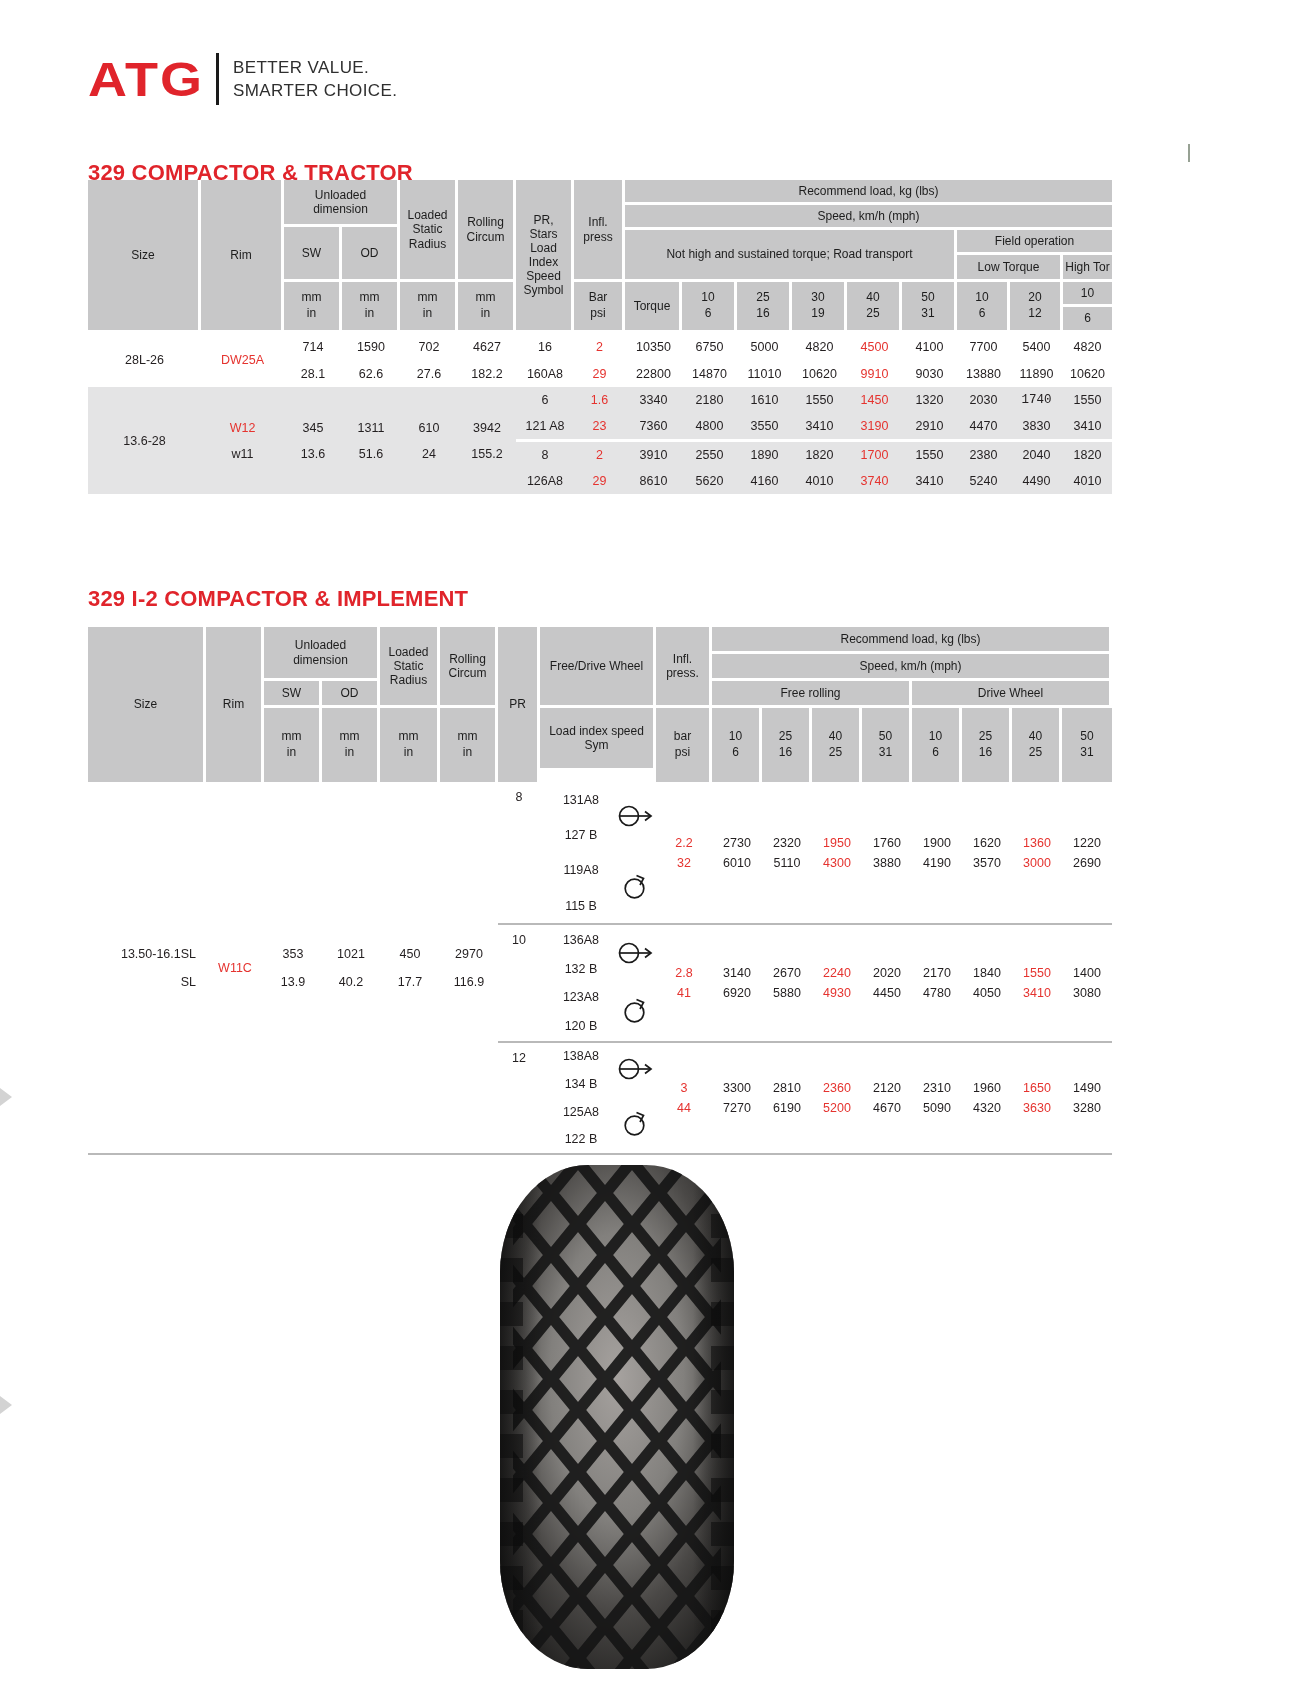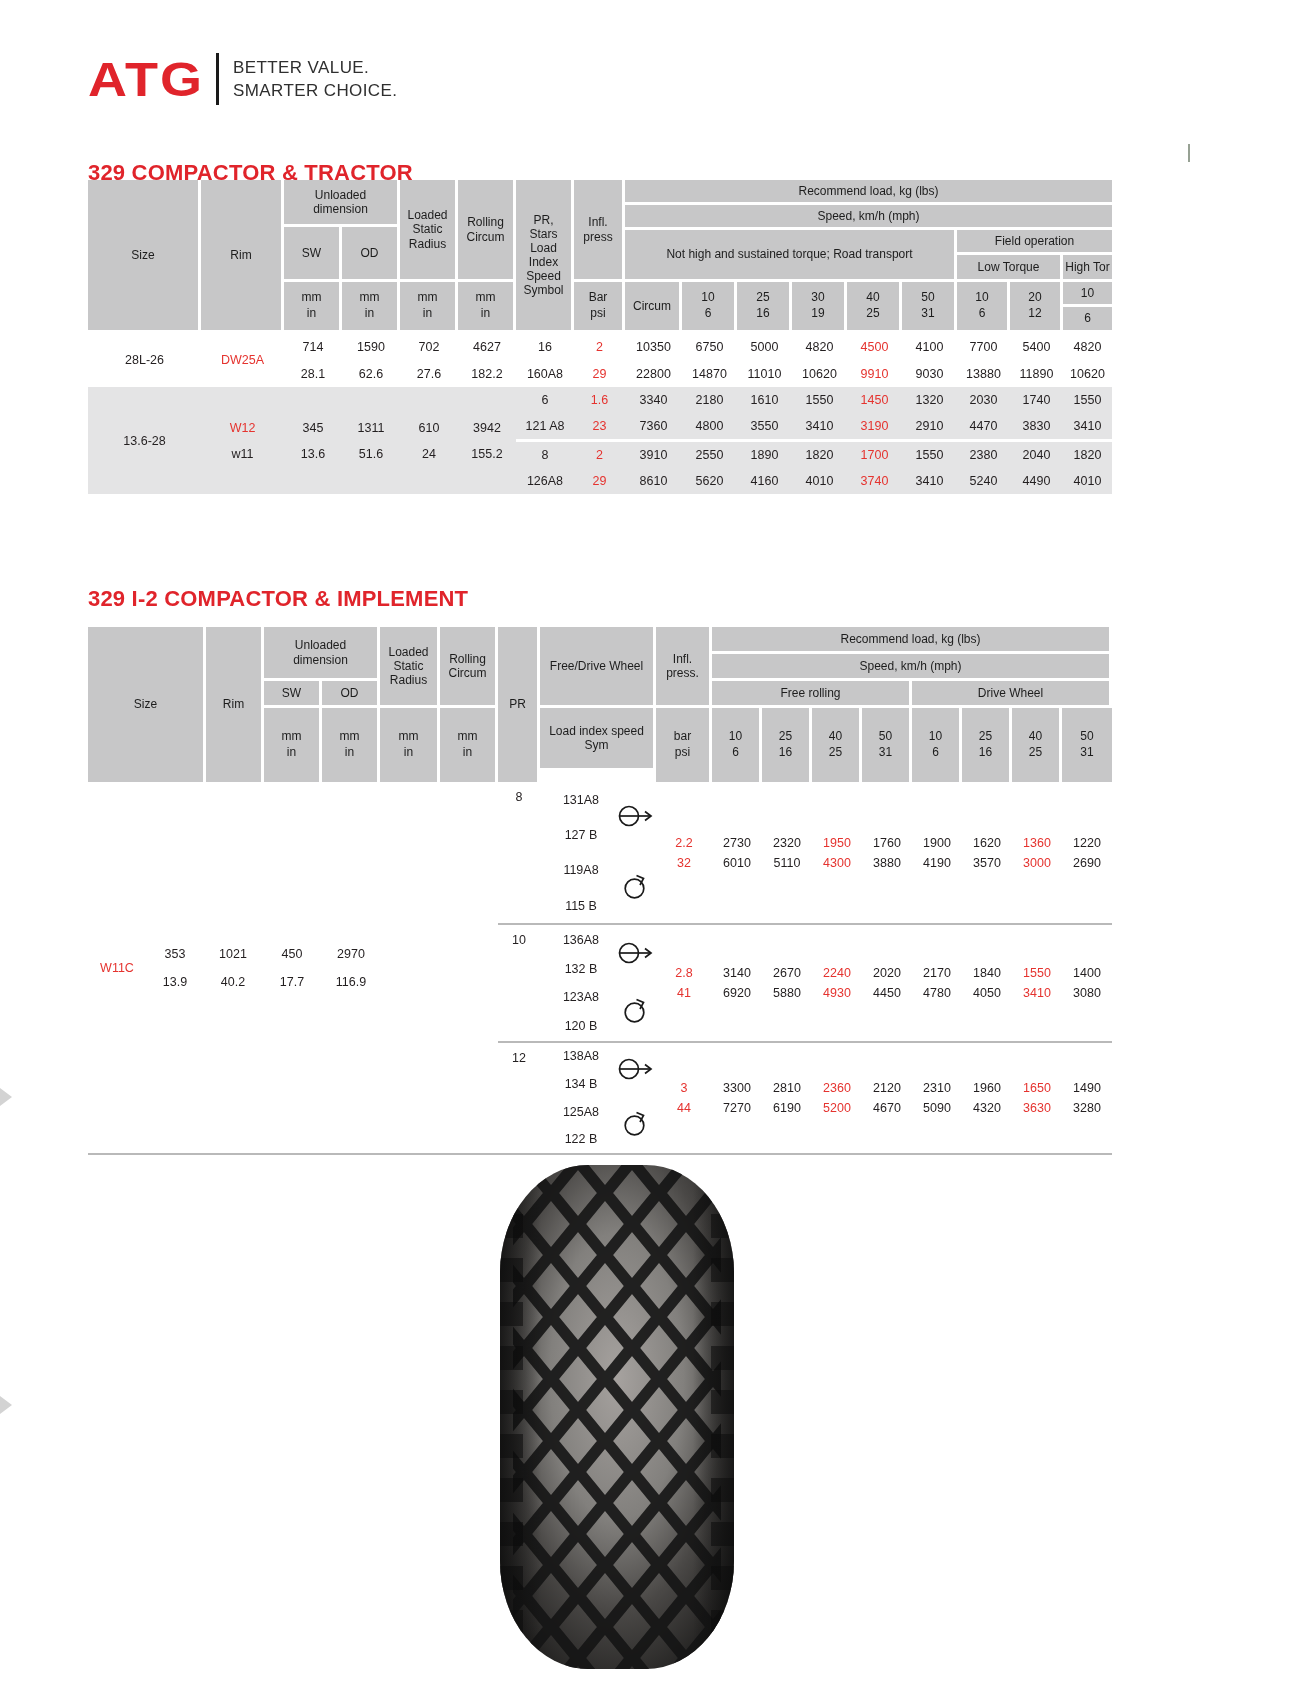--- a/index.html
+++ b/index.html
@@ -93,21 +93,21 @@
     <div class="hc" style="left:486px;top:102px;width:48px;height:48px">
         <div>Bar</div>
         <div>psi</div>
       </div>
     <div class="hc" style="left:537px;top:0;width:487px;height:22px">Recommend load, kg (lbs)</div>
     <div class="hc" style="left:537px;top:25px;width:487px;height:22px">Speed, km/h (mph)</div>
     <div class="hc" style="left:537px;top:50px;width:329px;height:49px">Not high and sustained torque; Road transport</div>
     <div class="hc" style="left:869px;top:50px;width:155px;height:22px">Field operation</div>
     <div class="hc" style="left:869px;top:75px;width:103px;height:24px">Low Torque</div>
     <div class="hc nw" style="left:975px;top:75px;width:49px;height:24px">High Tor</div>
-    <div class="hc" style="left:537px;top:102px;width:54px;height:48px">Circum</div>
+    <div class="hc" style="left:537px;top:102px;width:54px;height:48px">Torque</div>
     <div class="hc" style="left:594px;top:102px;width:52px;height:48px">
         <div>10</div>
         <div>6</div>
       </div>
     <div class="hc" style="left:649px;top:102px;width:52px;height:48px">
         <div>25</div>
         <div>16</div>
       </div>
     <div class="hc" style="left:704px;top:102px;width:52px;height:48px">
         <div>30</div>
@@ -200,21 +200,21 @@
         <div class="bl">
             <div class="bc" style="width: 58px;">6</div>
             <div class="bc rd" style="width: 51px;">1.6</div>
             <div class="bc" style="width: 57px;">3340</div>
             <div class="bc" style="width: 55px;">2180</div>
             <div class="bc" style="width: 55px;">1610</div>
             <div class="bc" style="width: 55px;">1550</div>
             <div class="bc rd" style="width: 55px;">1450</div>
             <div class="bc" style="width: 55px;">1320</div>
             <div class="bc" style="width: 53px;">2030</div>
-            <div class="bc" style="width: 53px;">1740</div>
+            <div class="bc" style="width: 53px; font-family: Liberation Mono, monospace;">1740</div>
             <div class="bc" style="width: 49px;">1550</div>
           </div>
         <div class="bl">
             <div class="bc" style="width: 58px;">121 A8</div>
             <div class="bc rd" style="width: 51px;">23</div>
             <div class="bc" style="width: 57px;">7360</div>
             <div class="bc" style="width: 55px;">4800</div>
             <div class="bc" style="width: 55px;">3550</div>
             <div class="bc" style="width: 55px;">3410</div>
             <div class="bc rd" style="width: 55px;">3190</div>
@@ -320,20 +320,24 @@
         <div>25</div>
       </div>
     <div class="hc" style="left:974px;top:81px;width:50px;height:74px">
         <div>50</div>
         <div>31</div>
       </div>
   </div>
 
   <div class="abs t2body" style="left:88px;top:782px;width:1024px;height:373px">
     <div class="t2left">
+      <div class="bc szr" style="width:118px">
+        <div>13.50-16.1SL</div>
+        <div>SL</div>
+      </div>
       <div class="bc rd" style="width:58px">W11C</div>
       <div class="bc" style="width:58px">
           <div>353</div>
           <div>13.9</div>
         </div>
       <div class="bc" style="width:58px">
           <div>1021</div>
           <div>40.2</div>
         </div>
       <div class="bc" style="width:60px">

